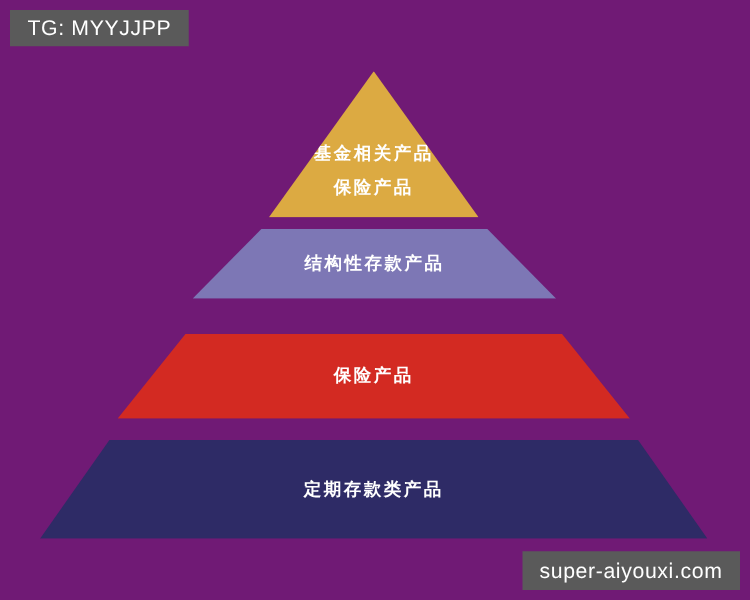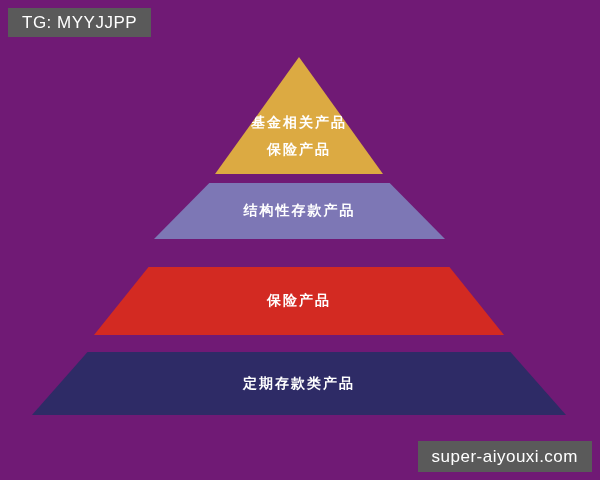--- a/index.html
+++ b/index.html
@@ -74,21 +74,21 @@
     left: 94px;
     top: 267px;
     width: 410px;
     height: 68px;
     clip-path: polygon(13.3% 0%, 86.7% 0%, 100% 100%, 0% 100%);
   }
   .level-4 {
     left: 32px;
     top: 352px;
     width: 534px;
-    height: 63px;
+    height: 79px;
     clip-path: polygon(10.4% 0%, 89.6% 0%, 100% 100%, 0% 100%);
   }
   .level-flex {
     display: flex;
     align-items: center;
     justify-content: center;
   }
 </style>
 </head>
 <body>

